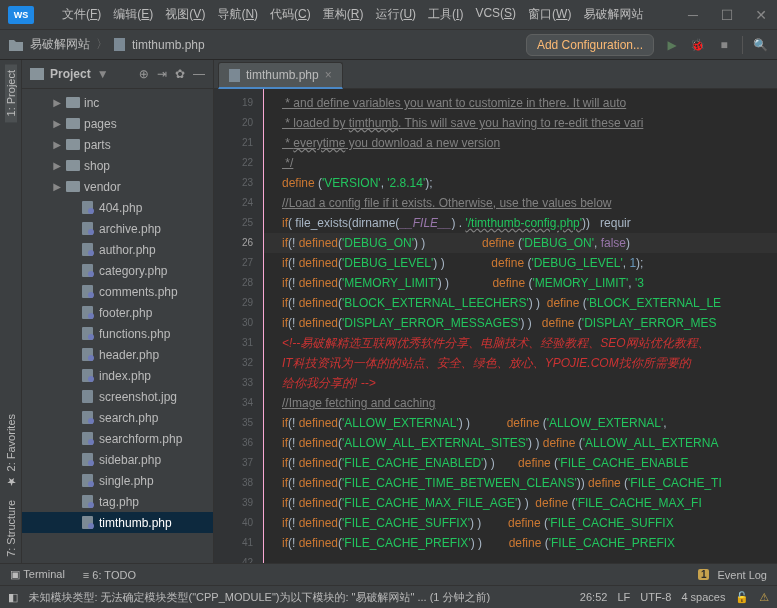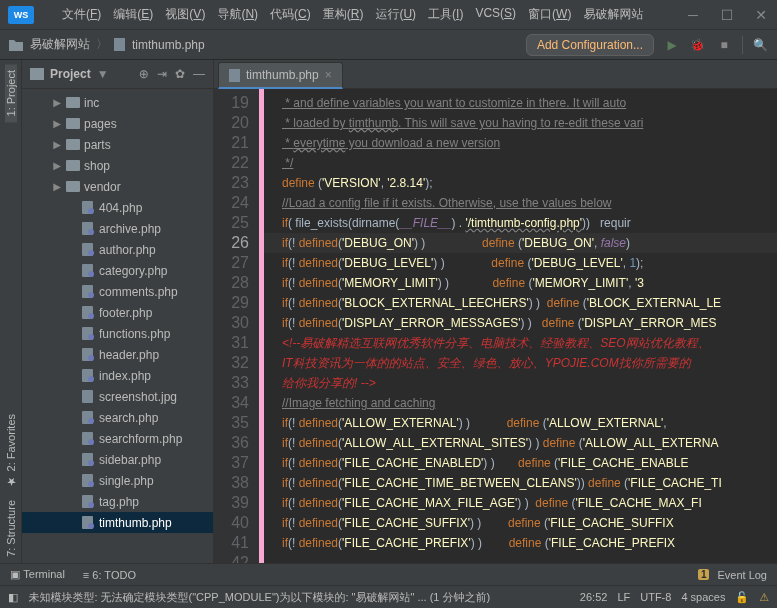--- a/index.html
+++ b/index.html
@@ -30,28 +30,28 @@
 .tree-item.selected { background:#0d293e; color:#fff; }
 .arrow { width:10px; font-size:10px; color:#888; text-align:center; }
 .folder-icon { width:14px; height:11px; background:#87939a; border-radius:1px; position:relative; }
 .file-icon { width:11px; height:13px; background:#7b8994; border-radius:1px; position:relative; margin-right:2px; }
 .file-icon.php::after { content:''; position:absolute; bottom:0; right:-1px; width:6px; height:6px; background:#6e7ab8; border-radius:50%; }
 .editor { flex:1; display:flex; flex-direction:column; background:#2b2b2b; min-width:0; }
 .tabs { height:29px; background:#3c3f41; display:flex; align-items:flex-end; padding-left:4px; border-bottom:1px solid #323232; }
 .tab { background:#4e5254; border:1px solid #323232; border-bottom:none; padding:5px 10px; display:flex; align-items:center; gap:6px; font-size:12px; color:#bbb; border-radius:3px 3px 0 0; }
 .tab.active { background:#515658; border-bottom:2px solid #4a88c7; position:relative; top:1px; }
 .code-area { flex:1; display:flex; overflow:hidden; }
-.gutter { width:50px; background:#313335; text-align:right; padding:4px 10px 4px 4px; color:#606366; font-family:Consolas,monospace; font-size:16px; line-height:20px; border-right:5px solid #f9a8d4; }
+.gutter { width:50px; background:#313335; text-align:right; padding:4px 10px 4px 4px; color:#606366; font-family:Consolas,monospace; font-size:10px; line-height:20px; border-right:1px solid #f9a8d4; }
 .gutter .hl { color:#a4a3a3; }
 .code { flex:1; padding:4px 0 4px 18px; font-family:Consolas,monospace; font-size:12px; line-height:20px; white-space:pre; overflow:hidden; color:#a9b7c6; }
 .code .c { color:#808080;text-decoration:underline; }
 .code .k { color:#cc7832; }
-.code .s { color:#fef9c3; }
+.code .s { color:#22c55e; }
 .code .m { color:#9876aa; font-style:italic; }
-.code .cnst { color:#9876aa; font-style:italic; }
+.code .cnst { color:#9876aa; }
 .code .n { color:#6897bb; }
 .code .red { color:#cc3333; font-style:italic; }
 .code .wavy { text-decoration:underline; text-decoration-color:#808080; text-decoration-style:wavy; }
 .code .hl-line { background:#323232; display:block; margin-left:-18px; padding-left:18px; }
 .bottom-tool-strip { height:22px; background:#3c3f41; border-top:1px solid #323232; display:flex; align-items:center; padding:0 10px; gap:18px; font-size:11px; color:#bbb; }
 .bottom-tool-strip .right { margin-left:auto; display:flex; align-items:center; gap:8px; }
 .warn-badge { background:#c7a24d; color:#2b2b2b; border-radius:2px; padding:0 3px; font-size:10px; font-weight:bold; }
 .status-bar { height:23px; background:#3c3f41; border-top:1px solid #323232; display:flex; align-items:center; padding:0 8px; font-size:11px; color:#bbb; gap:10px; }
 .status-bar .msg { flex:1; white-space:nowrap; overflow:hidden; text-overflow:ellipsis; }
 .sep-v { width:1px; height:18px; background:#555; }

